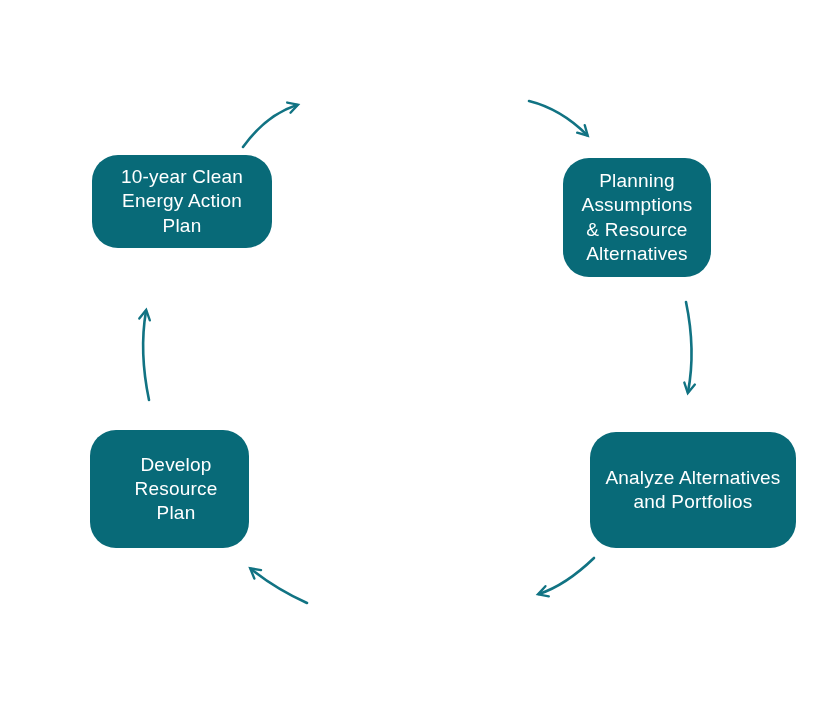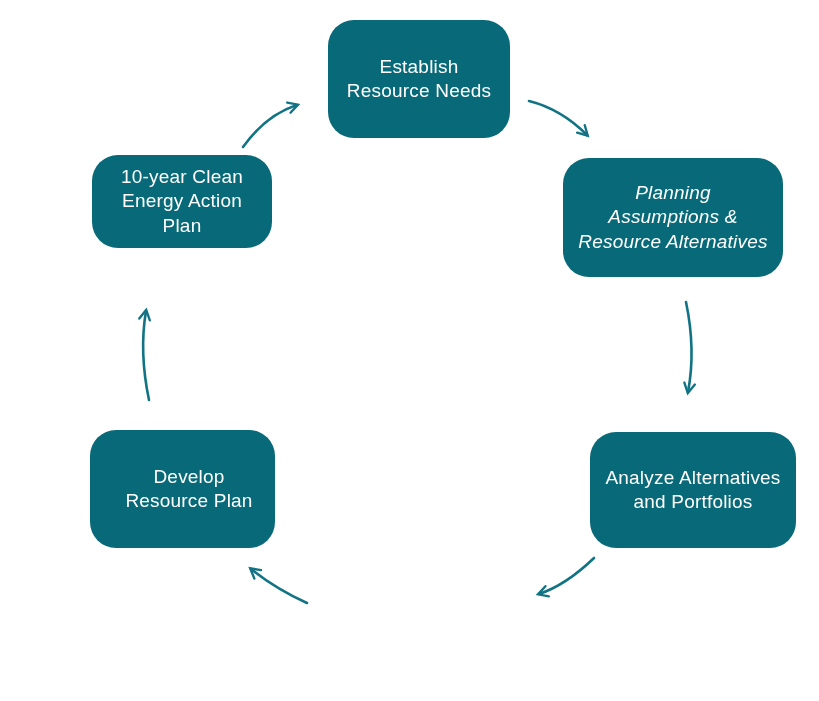--- a/index.html
+++ b/index.html
@@ -33,24 +33,24 @@
     justify-content: center;
     text-align: center;
     font-size: 19px;
     line-height: 1.28;
     padding: 8px 15px;
     box-sizing: border-box;
     letter-spacing: 0.2px;
   }
   
   .node-1 { left: 328px; top: 20px;  width: 182px; height: 118px; }
-  .node-2 { left: 563px; top: 158px; width: 220px; height: 119px; font-style: italic; }
+  .node-2 { left: 563px; top: 158px; width: 148px; height: 119px; }
   .node-3 { left: 590px; top: 432px; width: 206px; height: 116px; }
   .node-4 { left: 325px; top: 565px; width: 188px; height: 123px; }
-  .node-5 { left: 90px;  top: 430px; width: 185px; height: 118px; padding-left: 28px; }
+  .node-5 { left: 90px;  top: 430px; width: 159px; height: 118px; padding-left: 28px; }
   .node-6 { left: 92px;  top: 155px; width: 180px; height: 93px; }
 </style>
 </head>
 <body>
 
 <div class="canvas">
 
   <svg class="arrow-layer" width="819" height="701" viewBox="0 0 819 701" xmlns="http://www.w3.org/2000/svg">
     <defs>
       <marker id="arrowhead" viewBox="0 0 14 14" refX="10" refY="7" markerWidth="15" markerHeight="15" orient="auto" markerUnits="userSpaceOnUse">
@@ -58,23 +58,20 @@
       </marker>
     </defs>
     <path d="M 243 147 Q 266 115 297 105" fill="none" stroke="#117383" stroke-width="2.6" stroke-linecap="round" marker-end="url(#arrowhead)"></path>
     <path d="M 529 101 Q 561 109 587 135" fill="none" stroke="#117383" stroke-width="2.6" stroke-linecap="round" marker-end="url(#arrowhead)"></path>
     <path d="M 686 302 Q 696 350 688 392" fill="none" stroke="#117383" stroke-width="2.6" stroke-linecap="round" marker-end="url(#arrowhead)"></path>
     <path d="M 594 558 Q 566 585 539 594" fill="none" stroke="#117383" stroke-width="2.6" stroke-linecap="round" marker-end="url(#arrowhead)"></path>
     <path d="M 307 603 Q 276 589 251 569" fill="none" stroke="#117383" stroke-width="2.6" stroke-linecap="round" marker-end="url(#arrowhead)"></path>
     <path d="M 149 400 Q 139 352 146 311" fill="none" stroke="#117383" stroke-width="2.6" stroke-linecap="round" marker-end="url(#arrowhead)"></path>
   </svg>
 
-  <div class="node node-1">
-    <span>Establish Resource Needs</span>
-  </div>
 
   <div class="node node-2">
     <span>Planning Assumptions &amp; Resource Alternatives</span>
   </div>
 
   <div class="node node-3">
     <span>Analyze Alternatives and Portfolios</span>
   </div>
 
 

